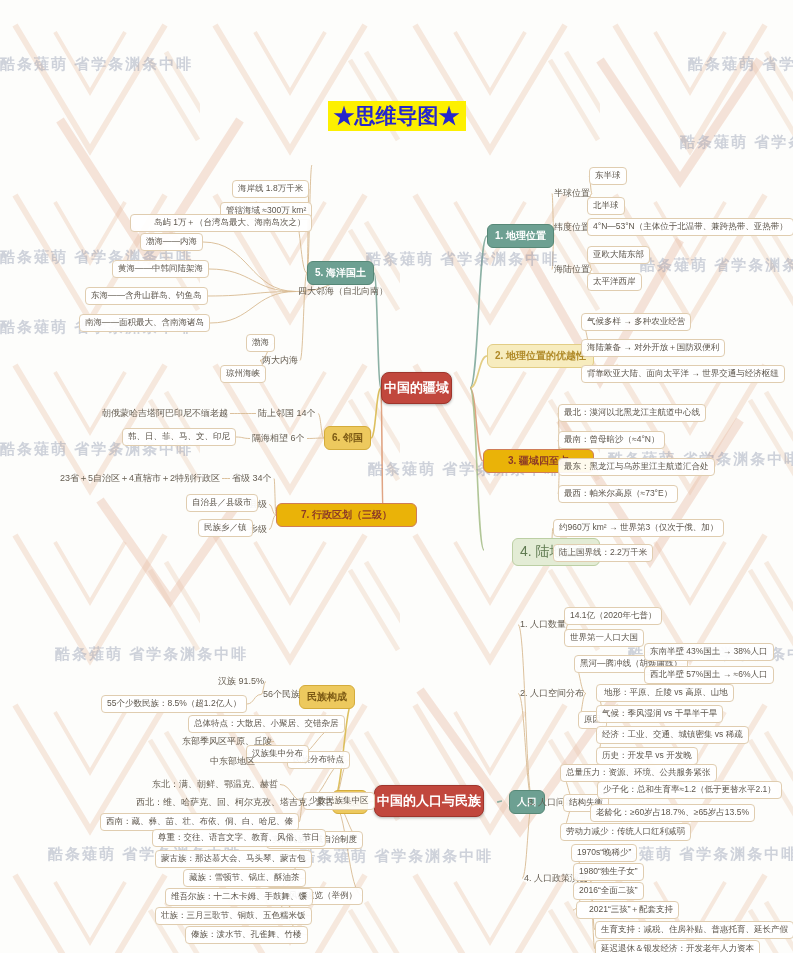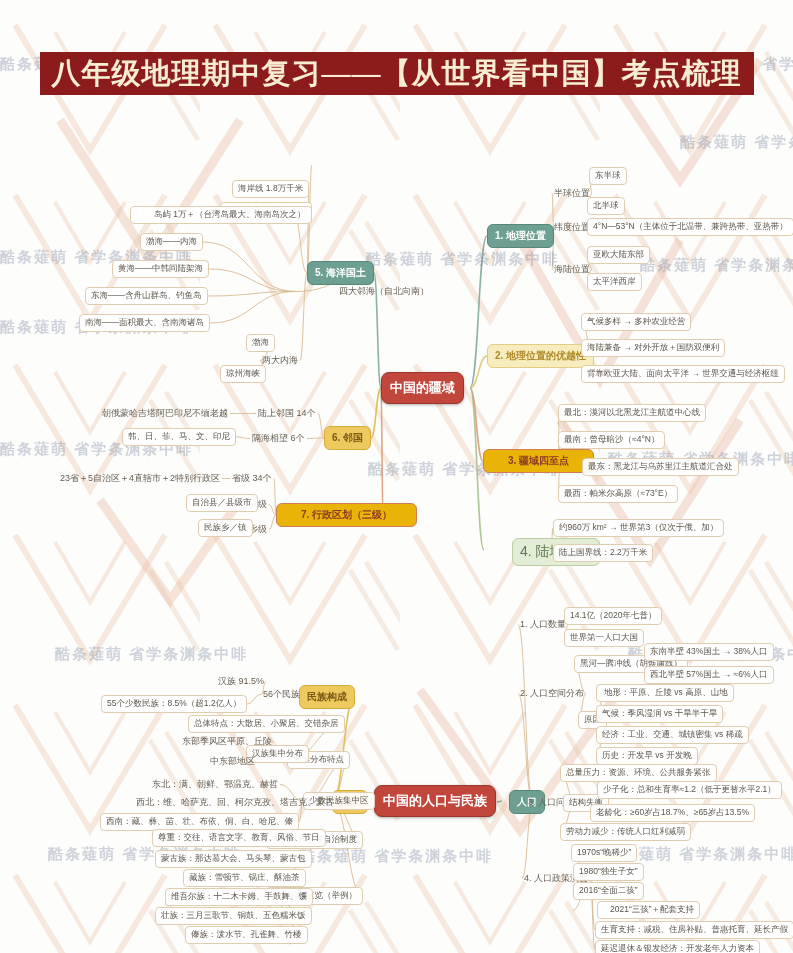--- a/index.html
+++ b/index.html
@@ -10,21 +10,21 @@
           background:#8c1c1c;color:#f7edd3;font-family:"Liberation Serif",serif;
           font-weight:bold;font-size:29px;line-height:1.15;padding:5px 12px;white-space:nowrap;
           letter-spacing:1px;}
   .subtitle{position:absolute;top:101px;left:50%;transform:translateX(-50%);
           background:#fdf000;color:#2626cc;font-weight:bold;font-size:21px;
           padding:1px 6px;white-space:nowrap;}
   .wm{position:absolute;font-weight:bold;font-size:15px;color:rgba(128,140,166,0.38);
       letter-spacing:2px;white-space:nowrap;pointer-events:none;}
   .node{position:absolute;white-space:nowrap;box-sizing:border-box;}
   .s-center{background:#c1473d;color:#fff;font-weight:bold;font-size:13px;
-            padding:6px 8px;border-radius:8px;border:1px solid #9e352c;
+            padding:6px 2px;border-radius:8px;border:1px solid #9e352c;
             box-shadow:0 1px 3px rgba(0,0,0,.3);}
   .s-teal{background:#6da092;color:#fff;font-size:10px;font-weight:bold;
           padding:4px 7px;border-radius:6px;border:1px solid #578877;}
   .s-yellow{background:#edc95e;color:#7c5a14;font-size:10px;font-weight:bold;
           padding:4px 7px;border-radius:6px;border:1px solid #d4ac3c;}
   .s-paleyellow{background:#f7ecbe;color:#b08a28;font-size:10px;font-weight:bold;
           padding:4px 7px;border-radius:6px;border:1px solid #e2cd85;}
   .s-salmon{background:#eab308;color:#8c3a26;font-size:10px;font-weight:bold;
           padding:4px 24px;border-radius:6px;border:1px solid #cf7d58;}
   .s-lightgreen{background:#e3ecd5;color:#5f7a50;font-size:14px;font-weight:normal;
@@ -165,21 +165,21 @@
       <div class="wm" style="left: 0px; top: 440px;">酷条薙萌 省学条渊条中啡</div>
       <div class="wm" style="left: 368px; top: 460px;">酷条薙萌 省学条渊条中啡</div>
       <div class="wm" style="left: 608px; top: 450px;">酷条薙萌 省学条渊条中啡</div>
       <div class="wm" style="left: 55px; top: 645px;">酷条薙萌 省学条渊条中啡</div>
       <div class="wm" style="left: 628px; top: 645px;">酷条薙萌 省学条渊条中啡</div>
       <div class="wm" style="left: 48px; top: 845px;">酷条薙萌 省学条渊条中啡</div>
       <div class="wm" style="left: 300px; top: 847px;">酷条薙萌 省学条渊条中啡</div>
       <div class="wm" style="left: 605px; top: 845px;">酷条薙萌 省学条渊条中啡</div>
     </div>
 
-  <div class="banner">八年级地理期中复习——【从世界看中国】考点梳理</div>
+  <div class="subtitle">★思维导图★</div>
 
   <div id="node-layer">
       <div class="node s-center" style="left: 381px; top: 372px;">中国的疆域</div>
       <div class="node s-teal" style="left: 487px; top: 224px;">1. 地理位置</div>
       <div class="node s-paleyellow" style="left: 487px; top: 344px;">2. 地理位置的优越性</div>
       <div class="node s-salmon" style="left: 483px; top: 449px;">3. 疆域四至点</div>
       <div class="node s-lightgreen" style="left: 484px; top: 538px;">4. 陆地面积</div>
       <div class="node s-teal" style="left: 307px; top: 261px;">5. 海洋国土</div>
       <div class="node s-yellow" style="left: 324px; top: 426px;">6. 邻国</div>
       <div class="node s-salmon" style="left: 276px; top: 503px;">7. 行政区划（三级）</div>
@@ -189,28 +189,28 @@
       <div class="node s-label" style="left: 552px; top: 220px;">纬度位置</div>
       <div class="node s-leaf" style="left: 587px; top: 218px;">4°N—53°N（主体位于北温带、兼跨热带、亚热带）</div>
       <div class="node s-label" style="left: 552px; top: 262px;">海陆位置</div>
       <div class="node s-leaf" style="left: 587px; top: 246px;">亚欧大陆东部</div>
       <div class="node s-leaf" style="left: 587px; top: 273px;">太平洋西岸</div>
       <div class="node s-leaf" style="left: 581px; top: 313px;">气候多样 → 多种农业经营</div>
       <div class="node s-leaf" style="left: 581px; top: 339px;">海陆兼备 → 对外开放＋国防双便利</div>
       <div class="node s-leaf" style="left: 581px; top: 365px;">背靠欧亚大陆、面向太平洋 → 世界交通与经济枢纽</div>
       <div class="node s-leaf" style="left: 558px; top: 404px;">最北：漠河以北黑龙江主航道中心线</div>
       <div class="node s-leaf" style="left: 558px; top: 431px;">最南：曾母暗沙（≈4°N）</div>
-      <div class="node s-leaf" style="left: 582px; top: 458px;">最东：黑龙江与乌苏里江主航道汇合处</div>
+      <div class="node s-leaf" style="left: 558px; top: 458px;">最东：黑龙江与乌苏里江主航道汇合处</div>
       <div class="node s-leaf" style="left: 558px; top: 485px;">最西：帕米尔高原（≈73°E）</div>
       <div class="node s-leaf" style="left: 553px; top: 519px;">约960万 km² → 世界第3（仅次于俄、加）</div>
       <div class="node s-leaf" style="left: 553px; top: 544px;">陆上国界线：2.2万千米</div>
       <div class="node s-leaf" style="left: 220px; top: 156px; margin-top: 46px;">管辖海域 ≈300万 km²</div>
       <div class="node s-leaf" style="left: 232px; top: 180px;">海岸线 1.8万千米</div>
-      <div class="node s-leaf" style="left: 130px; top: 206px; padding-left: 23px;">岛屿 1万＋（台湾岛最大、海南岛次之）</div>
-      <div class="node s-label" style="left: 296px; top: 284px; margin-left: 41px;">四大邻海（自北向南）</div>
+      <div class="node s-leaf" style="left: 130px; top: 214px; padding-left: 23px;">岛屿 1万＋（台湾岛最大、海南岛次之）</div>
+      <div class="node s-label" style="left: 296px; top: 284px;">四大邻海（自北向南）</div>
       <div class="node s-leaf" style="left: 140px; top: 233px;">渤海——内海</div>
       <div class="node s-leaf" style="left: 112px; top: 260px;">黄海——中韩间陆架海</div>
       <div class="node s-leaf" style="left: 85px; top: 287px;">东海——含舟山群岛、钓鱼岛</div>
       <div class="node s-leaf" style="left: 79px; top: 314px;">南海——面积最大、含南海诸岛</div>
       <div class="node s-label" style="left: 260px; top: 353px;">两大内海</div>
       <div class="node s-leaf" style="left: 246px; top: 334px;">渤海</div>
       <div class="node s-leaf" style="left: 220px; top: 365px;">琼州海峡</div>
       <div class="node s-label" style="left: 256px; top: 406px;">陆上邻国 14个</div>
       <div class="node s-label" style="left: 100px; top: 406px;">朝俄蒙哈吉塔阿巴印尼不缅老越</div>
       <div class="node s-label" style="left: 250px; top: 431px;">隔海相望 6个</div>
@@ -239,21 +239,21 @@
       <div class="node s-label" style="left: 526px; top: 795px;">3. 人口问题</div>
       <div class="node s-leaf" style="left: 560px; top: 764px;">总量压力：资源、环境、公共服务紧张</div>
       <div class="node s-leaf" style="left: 563px; top: 794px;">结构失衡</div>
       <div class="node s-leaf" style="left: 597px; top: 781px;">少子化：总和生育率≈1.2（低于更替水平2.1）</div>
       <div class="node s-leaf" style="left: 590px; top: 804px;">老龄化：≥60岁占18.7%、≥65岁占13.5%</div>
       <div class="node s-leaf" style="left: 560px; top: 823px;">劳动力减少：传统人口红利减弱</div>
       <div class="node s-label" style="left: 522px; top: 871px;">4. 人口政策演变</div>
       <div class="node s-leaf" style="left: 571px; top: 844px;">1970s“晚稀少”</div>
       <div class="node s-leaf" style="left: 573px; top: 863px;">1980“独生子女”</div>
       <div class="node s-leaf" style="left: 573px; top: 882px;">2016“全面二孩”</div>
-      <div class="node s-leaf" style="left: 597px; top: 901px; padding-left: 12px;">2021“三孩”＋配套支持</div>
+      <div class="node s-leaf" style="left: 576px; top: 901px; padding-left: 12px;">2021“三孩”＋配套支持</div>
       <div class="node s-leaf" style="left: 595px; top: 921px;">生育支持：减税、住房补贴、普惠托育、延长产假</div>
       <div class="node s-leaf" style="left: 595px; top: 940px;">延迟退休＆银发经济：开发老年人力资本</div>
       <div class="node s-yellow" style="left: 299px; top: 685px;">民族构成</div>
       <div class="node s-label" style="left: 261px; top: 687px;">56个民族</div>
       <div class="node s-label" style="left: 216px; top: 674px;">汉族 91.5%</div>
       <div class="node s-leaf" style="left: 101px; top: 695px;">55个少数民族：8.5%（超1.2亿人）</div>
       <div class="node s-leaf" style="left: 287px; top: 751px;">民族分布特点</div>
       <div class="node s-leaf" style="left: 188px; top: 715px;">总体特点：大散居、小聚居、交错杂居</div>
       <div class="node s-leaf" style="left: 246px; top: 745px;">汉族集中分布</div>
       <div class="node s-label" style="left: 180px; top: 734px;">东部季风区平原、丘陵</div>

